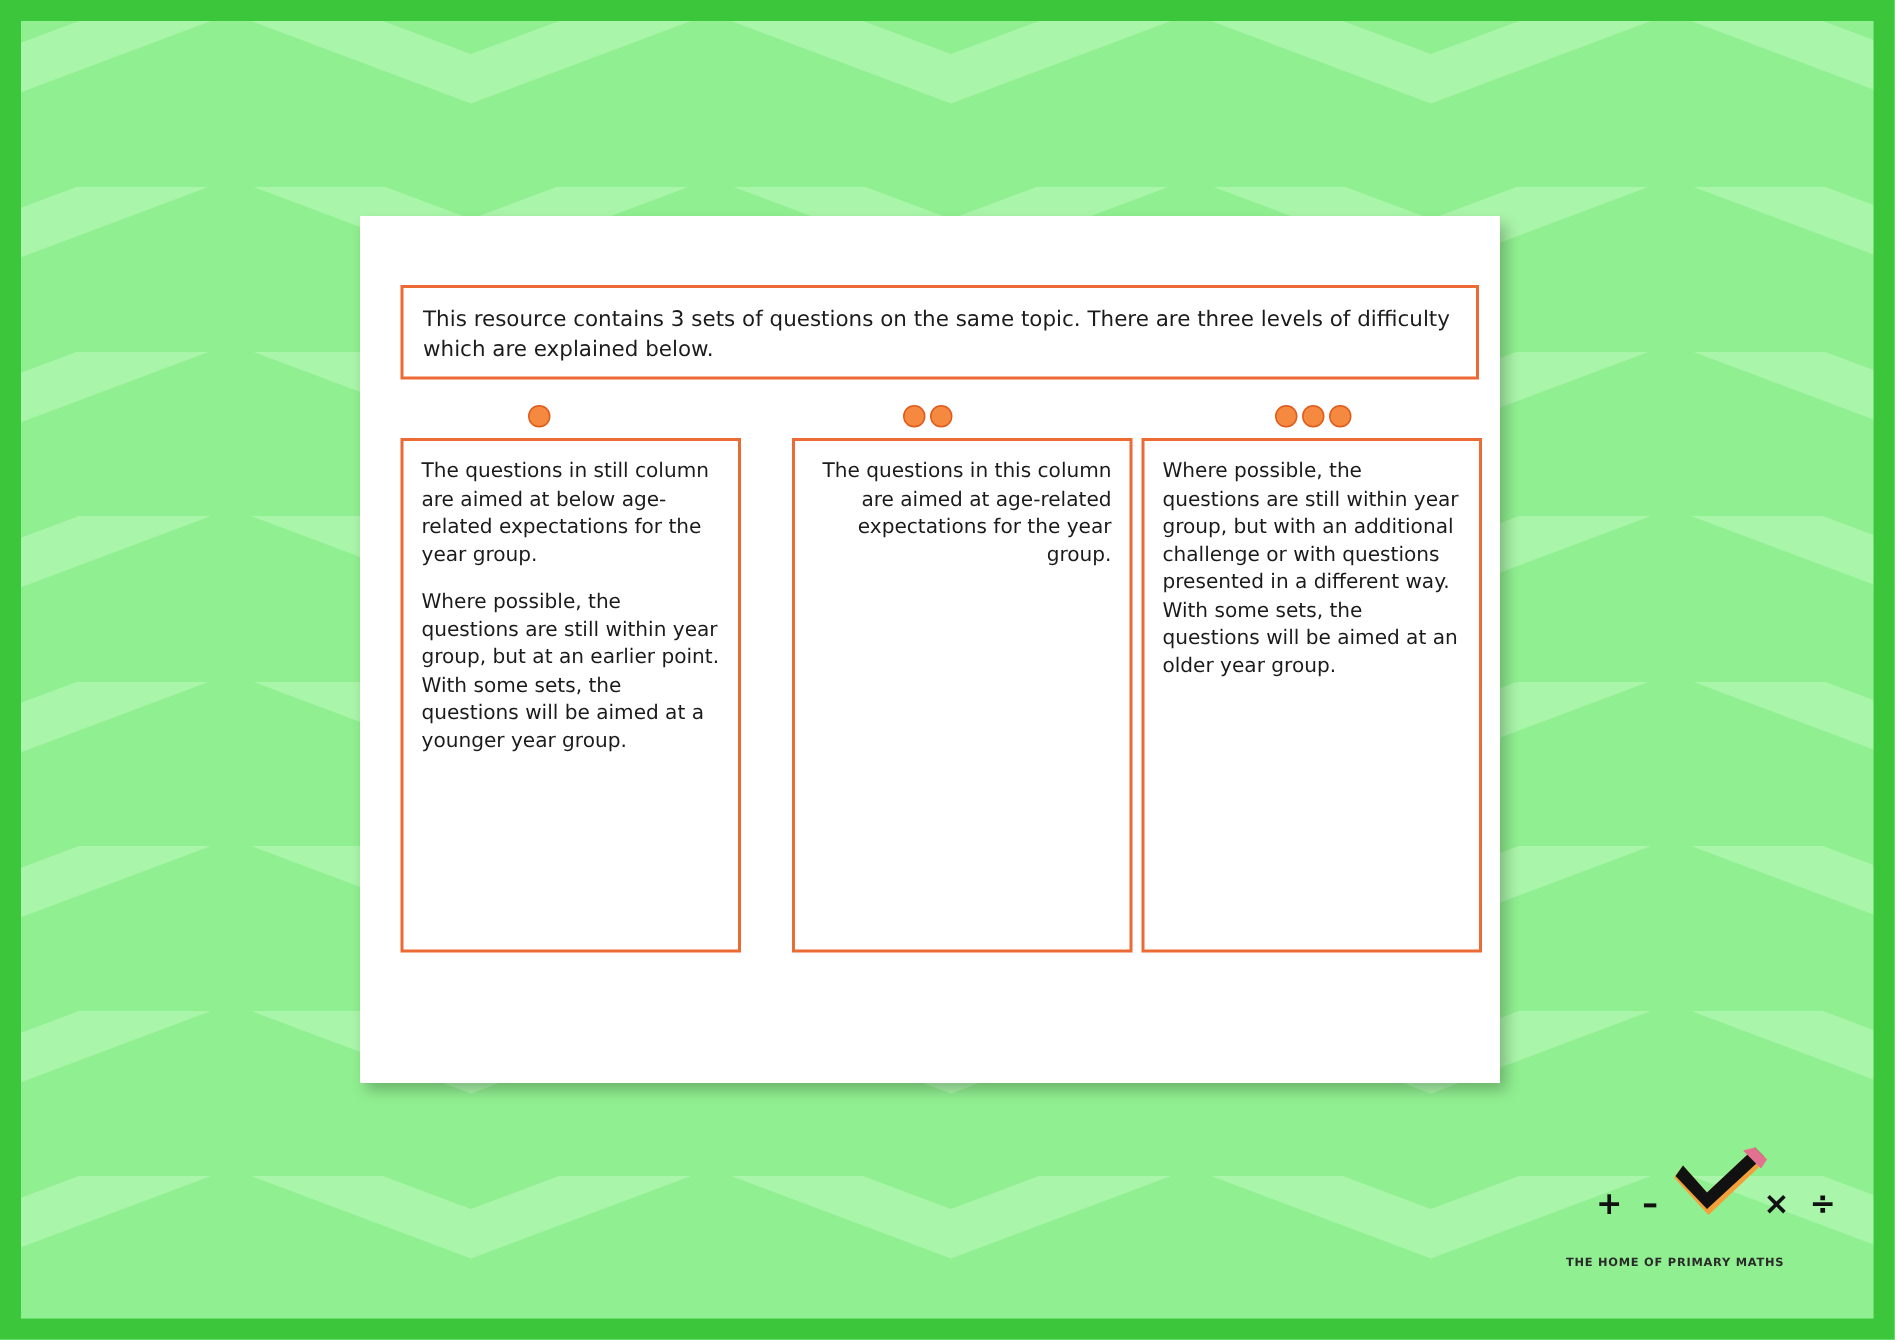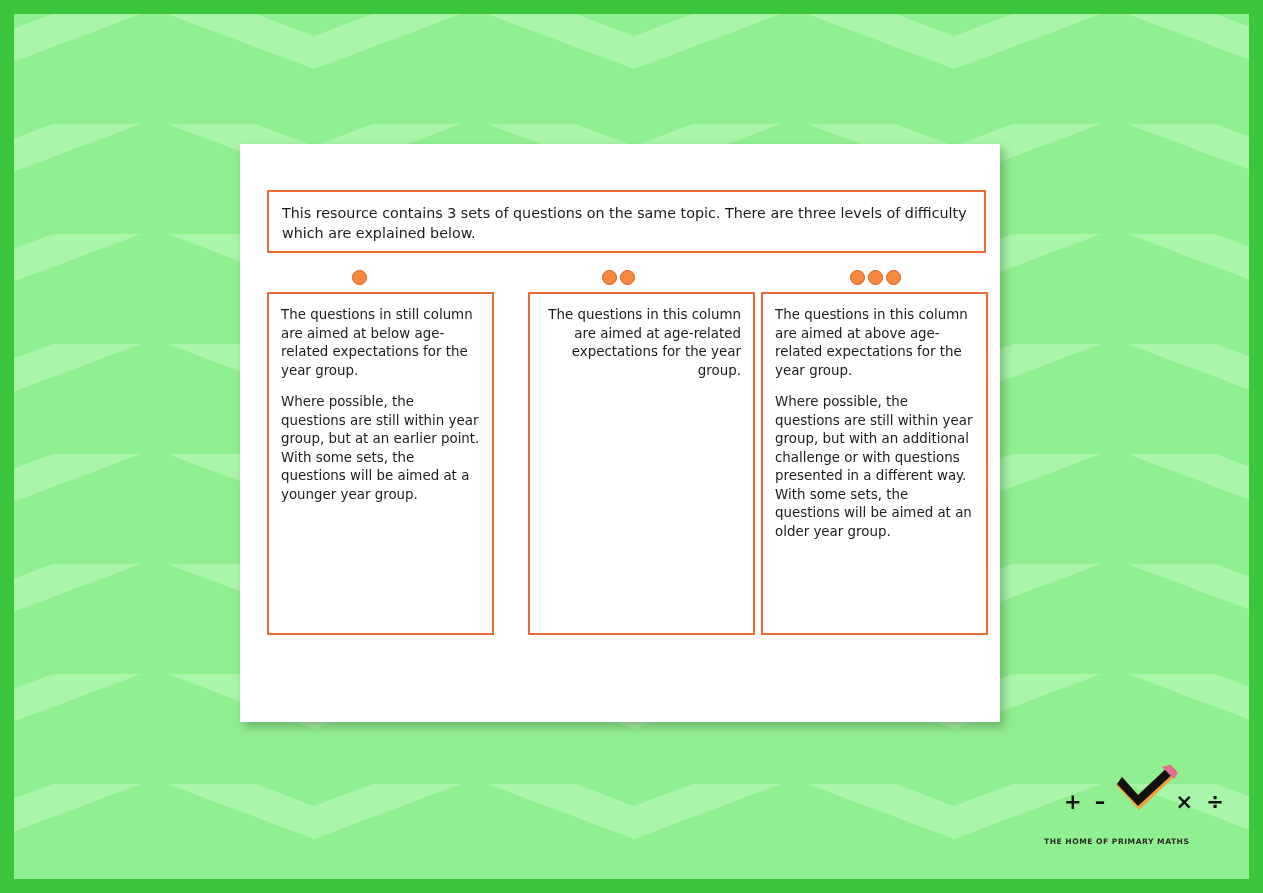--- a/index.html
+++ b/index.html
@@ -194,21 +194,20 @@
     <div class="col-box" id="col-box-1">
       <p class="col-para">The questions in still column are aimed at below age-related expectations for the year group.</p>
       <p class="col-para">Where possible, the questions are still within year group, but at an earlier point. With some sets, the questions will be aimed at a younger year group.</p>
     </div>
 
     <div class="col-box" id="col-box-2">
       <p class="col-para">The questions in this column are aimed at age-related expectations for the year group.</p>
     </div>
 
     <div class="col-box" id="col-box-3">
-      <p class="col-para">The questions in this column are aimed at above age-related expectations for the year group.</p>
       <p class="col-para">Where possible, the questions are still within year group, but with an additional challenge or with questions presented in a different way. With some sets, the questions will be aimed at an older year group.</p>
     </div>
 
   </div>
 
   <div id="logo-block">
     <div id="logo-symbols">
       <span>+</span>
       <span>–</span>
       <span style="width:44px"></span>

